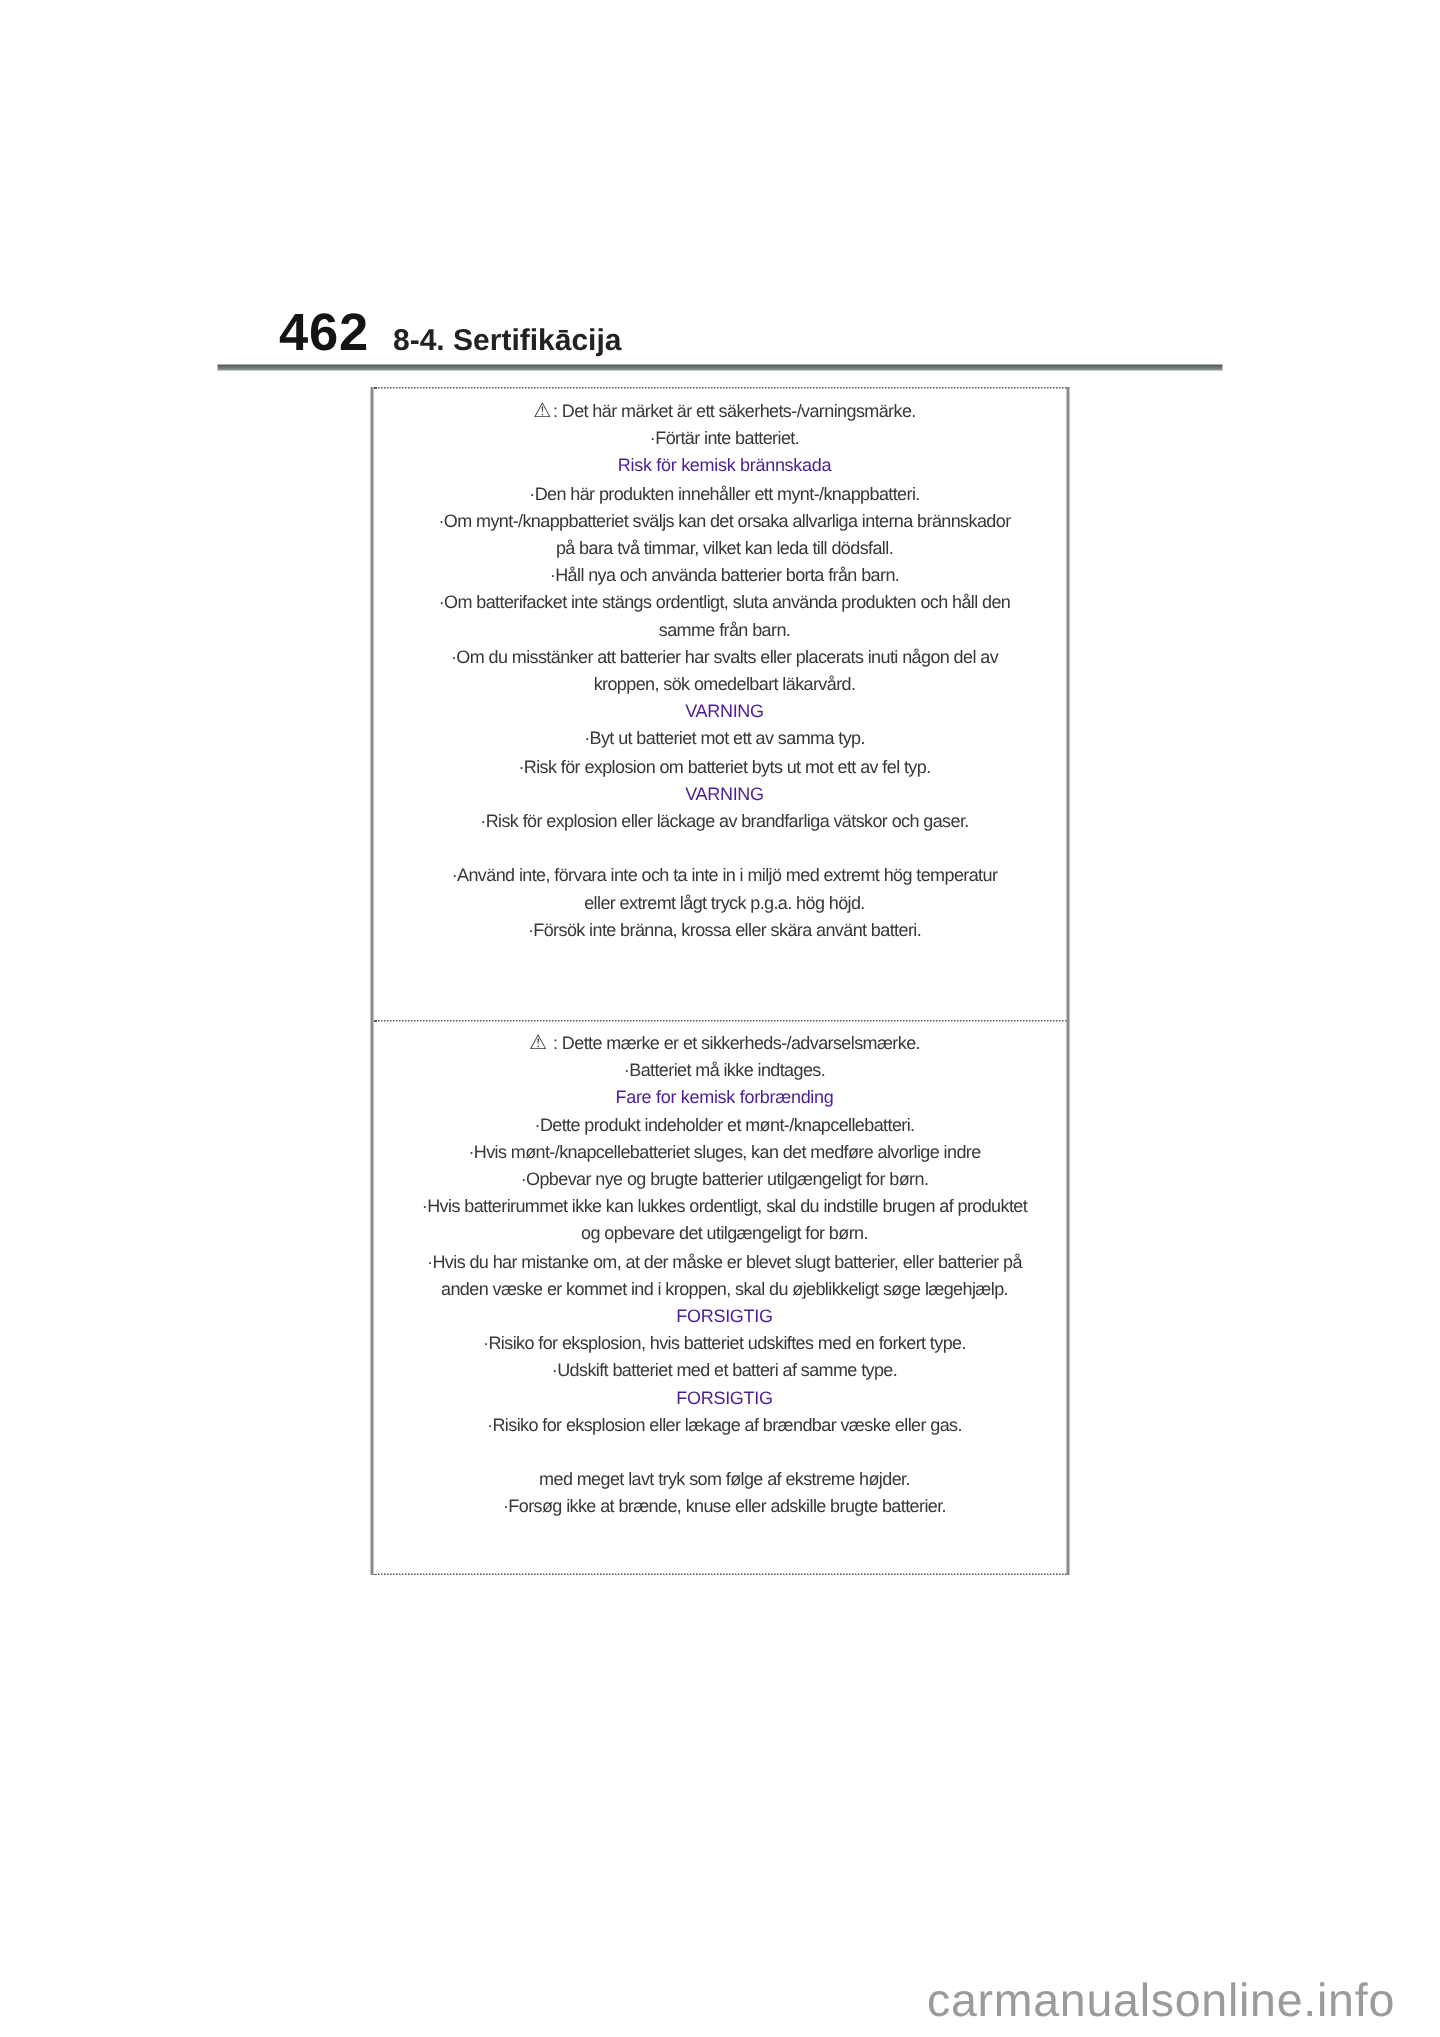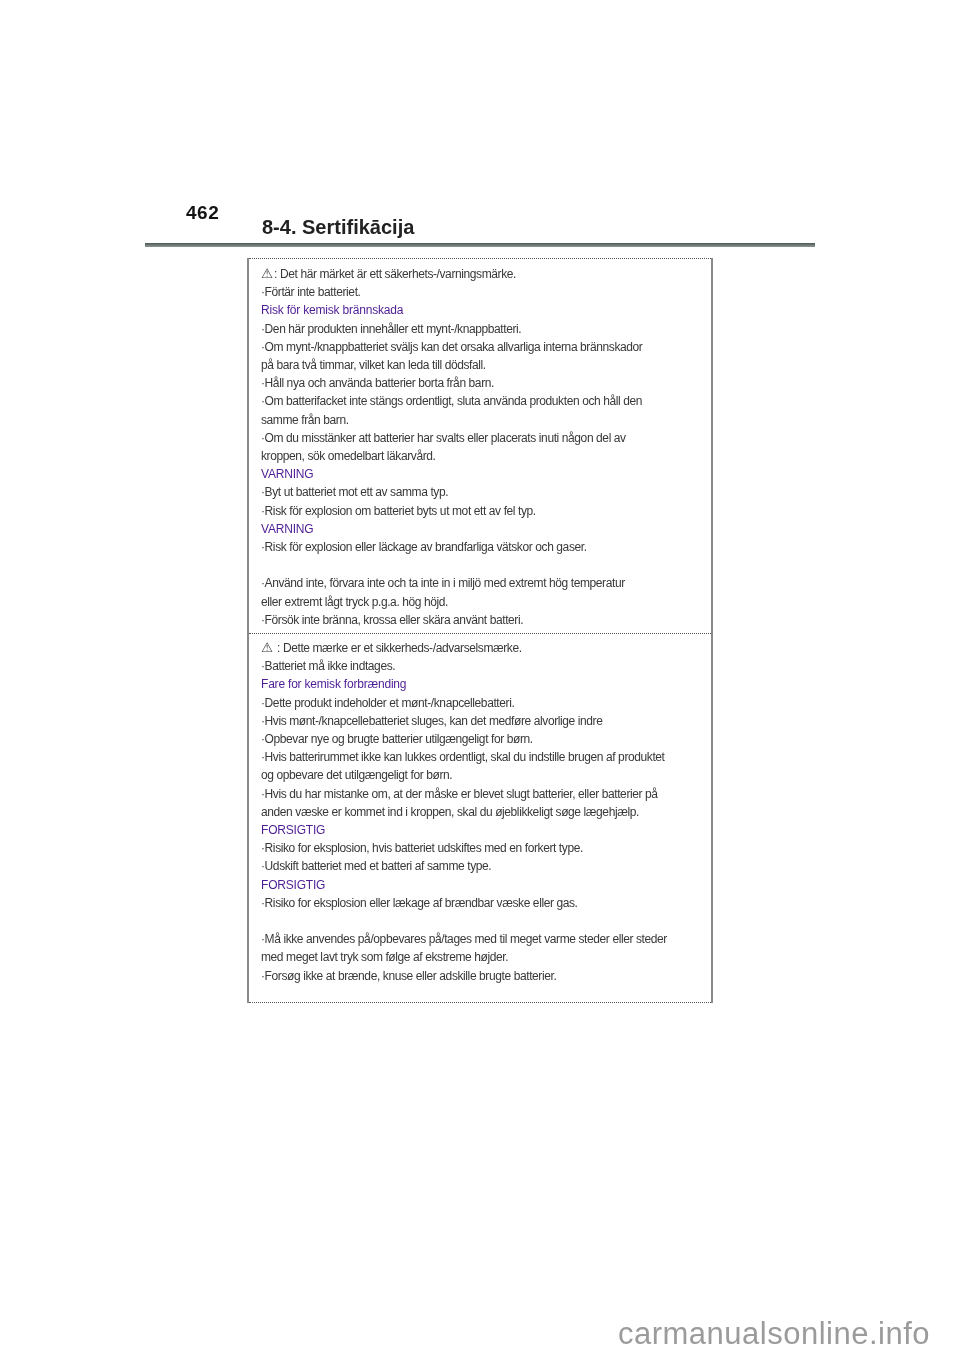--- a/index.html
+++ b/index.html
@@ -12,21 +12,21 @@
     position: relative;
     width: 960px;
     height: 1358px;
     background: #ffffff;
     overflow: hidden;
   }
   .page-number {
     position: absolute;
     left: 186px;
     top: 202px;
-    font-size: 19px;
+    font-size: 35px;
     font-weight: bold;
     letter-spacing: 0.5px;
     color: #141414;
   }
   .section-title {
     position: absolute;
     left: 262px;
     top: 216px;
     font-size: 20px;
     font-weight: bold;
@@ -50,27 +50,28 @@
     border-right: 2px solid var(--panel-border, #8a8a8a);
   }
   .warning-box {
     box-sizing: border-box;
     border-top: 1px dotted #565656;
     padding: 6px 6px 0 12px;
     color: var(--body-text, #383838);
     overflow: hidden;
   }
   .warning-box.swedish { height: 375px; }
-  .warning-box.danish  { height: 370px; padding-top: 5px; border-bottom: 1px dotted #565656; }
+  .warning-box.danish  { height: 370px; padding-top: 5px; border-bottom: 1px dotted #565656; margin-top: 47px; }
   .box-line {
     font-size: 12px;
     letter-spacing: -0.4px;
     line-height: 18.2px;
     white-space: pre;
     overflow: hidden;
+    text-align: center;
   }
   .box-line.bold {
     font-weight: normal;
     letter-spacing: -0.2px;
     color: #4c1d95;
   }
   .warn-icon {
     font-size: 13.5px;
     letter-spacing: 0;
     padding-right: 1px;
@@ -129,21 +130,20 @@
         <div class="box-line">·Hvis batterirummet ikke kan lukkes ordentligt, skal du indstille brugen af produktet</div>
         <div class="box-line">og opbevare det utilgængeligt for børn.</div>
         <div class="box-line">·Hvis du har mistanke om, at der måske er blevet slugt batterier, eller batterier på</div>
         <div class="box-line">anden væske er kommet ind i kroppen, skal du øjeblikkeligt søge lægehjælp.</div>
         <div class="box-line bold">FORSIGTIG</div>
         <div class="box-line">·Risiko for eksplosion, hvis batteriet udskiftes med en forkert type.</div>
         <div class="box-line">·Udskift batteriet med et batteri af samme type.</div>
         <div class="box-line bold">FORSIGTIG</div>
         <div class="box-line">·Risiko for eksplosion eller lækage af brændbar væske eller gas.</div>
         <div class="box-line">&nbsp;</div>
-        <div class="box-line">·Må ikke anvendes på/opbevares på/tages med til meget varme steder eller steder</div>
         <div class="box-line">med meget lavt tryk som følge af ekstreme højder.</div>
         <div class="box-line">·Forsøg ikke at brænde, knuse eller adskille brugte batterier.</div>
       </section>
   </div>
 
   <div class="watermark">carmanualsonline.info</div>
 
 </div>
 
 </body></html>

